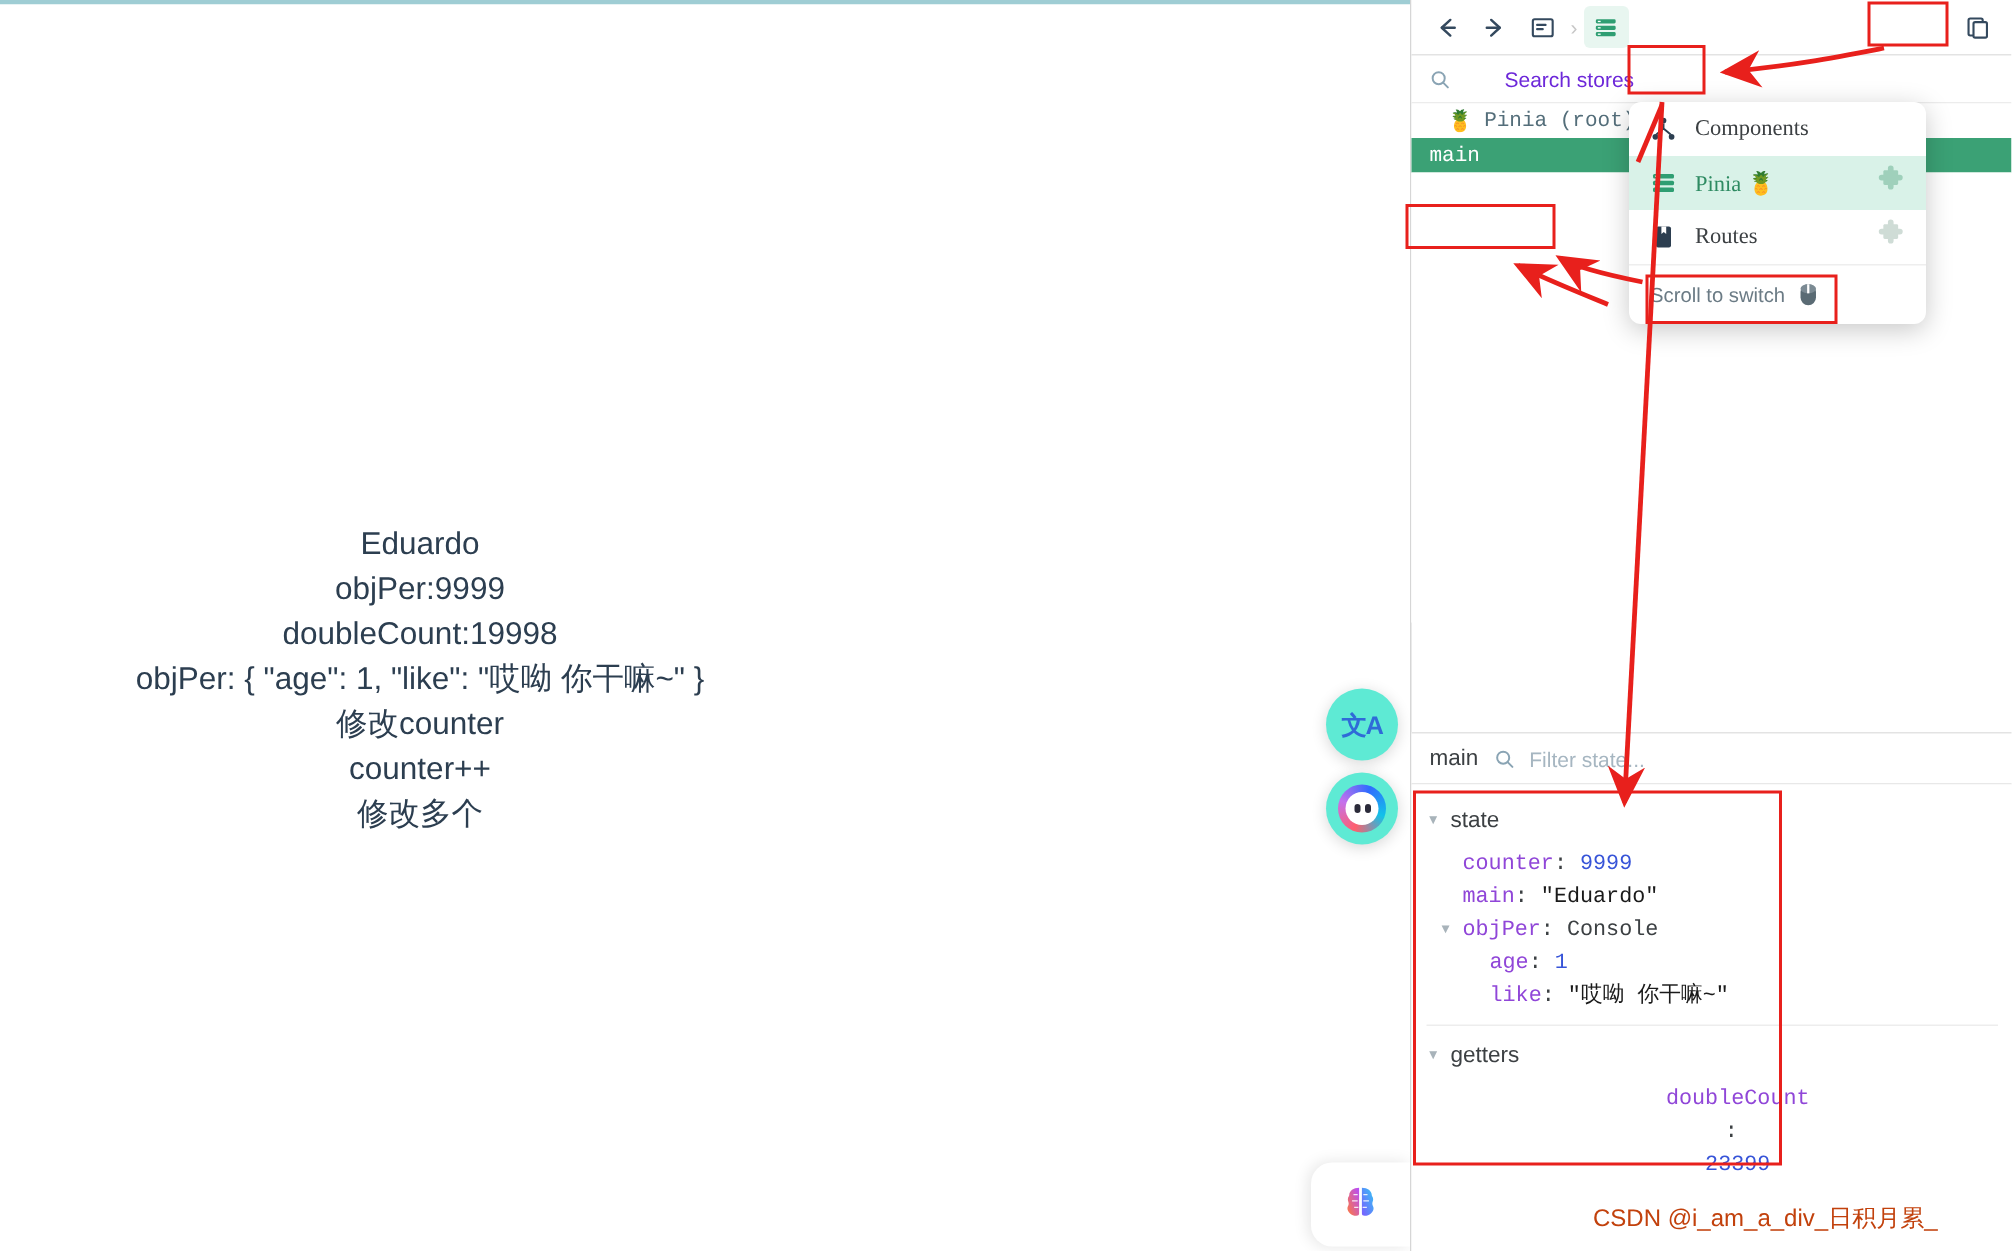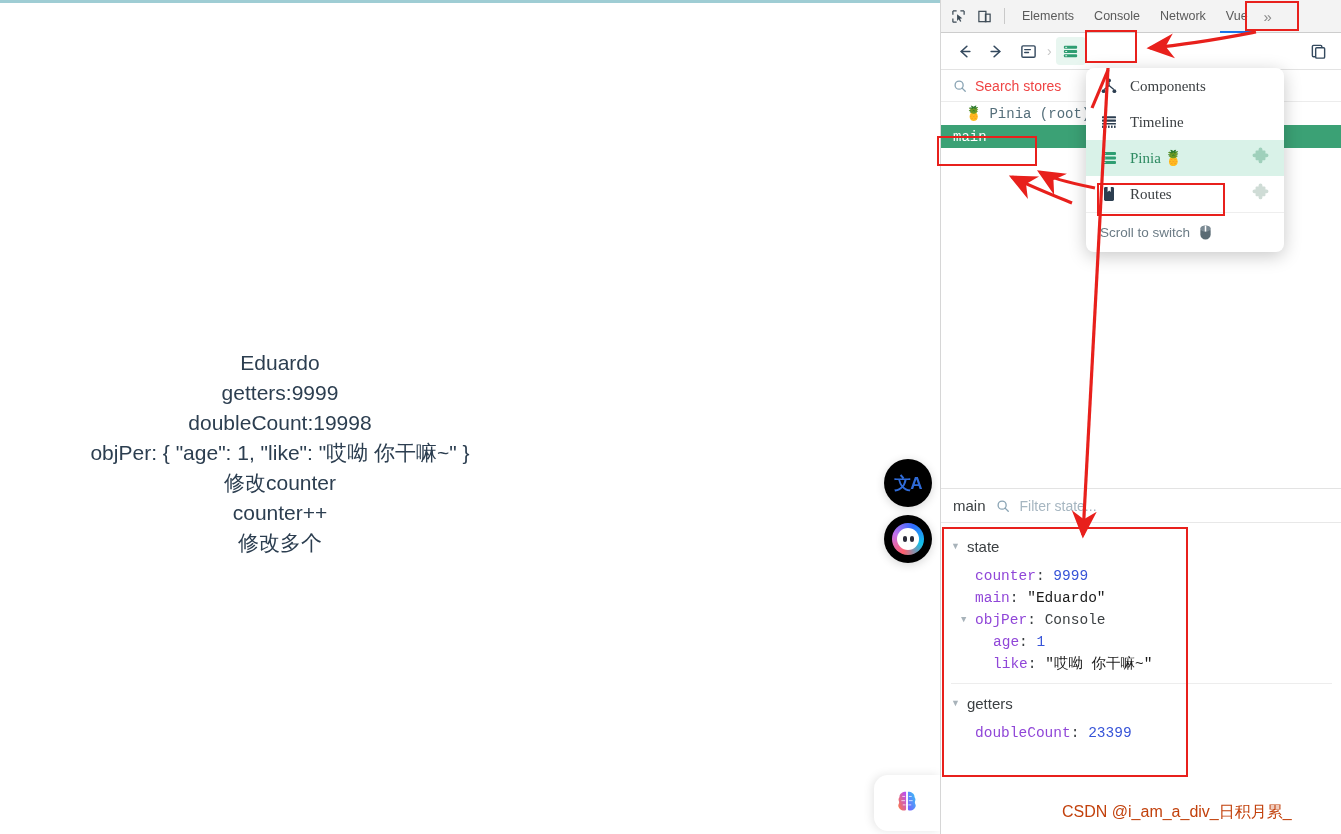--- a/index.html
+++ b/index.html
@@ -27,21 +27,21 @@
     text-align: center;
     color: #2c3e50;
     font-size: 21px;
     line-height: 30px;
   }
   .page-stack > div { white-space: nowrap; }
 
   
   .float-btn {
     position: absolute; width: 48px; height: 48px; border-radius: 50%;
-    background: #000000; box-shadow: 0 2px 10px rgba(0,0,0,.16);
+    background: #5eead4; box-shadow: 0 2px 10px rgba(0,0,0,.16);
     display: flex; align-items: center; justify-content: center;
   }
   #translate-btn { left: 884px; top: 456px; }
   #ai-orb-btn { left: 884px; top: 512px; }
   .orb {
     width: 32px; height: 32px; border-radius: 50%;
     background: conic-gradient(from 200deg, #ff5f6d, #c471ed, #2f6bff, #12c2e9, #ff5f6d);
     display:flex; align-items:center; justify-content:center;
   }
   .orb-inner {
@@ -95,21 +95,21 @@
   }
   .vd-btn.sel { background: #e8f6f0; }
   .vd-crumb-sep { color:#c7c7c7; font-size:14px; padding:0 2px; }
   .vd-spacer { flex: 1; }
 
   
   .stores-search {
     height: 32px; display:flex; align-items:center; gap:8px; padding:0 12px;
     border-bottom: 1px solid #ececec; background:#fff;
   }
-  .stores-search .ph { font-size: 14px; color:#ef4444; }
+  .stores-search .ph { font-size: 14px; color:#6d28d9;margin-left:28px; }
 
   
   .store-tree { background:#fff; }
   .store-row {
     height: 23px; display:flex; align-items:center; gap:7px; padding-left:24px;
     font-family: "Liberation Mono", monospace; font-size: 14px; color:#546e7a;
     white-space: nowrap;
   }
   .store-row.selected { background:#3ba175; color:#fff; padding-left:12px; }
 
@@ -178,21 +178,21 @@
 <body>
 
 <div id="root">
 
   <div class="page-top-border"></div>
 
   <div class="page-area">
 
     <div class="page-stack">
       <div>Eduardo</div>
-      <div>getters:9999</div>
+      <div>objPer:9999</div>
       <div>doubleCount:19998</div>
       <div>objPer:  { "age": 1, "like": "哎呦 你干嘛~" }</div>
       <div>修改counter</div>
       <div>counter++</div>
       <div>修改多个</div>
     </div>
 
     <div class="float-btn" id="translate-btn">
       <span style="color:#2f6bd8;font-size:17px;font-weight:700;letter-spacing:-1px;">文A</span>
     </div>
@@ -223,41 +223,20 @@
         <g stroke="#fff" stroke-width=".9" fill="none" opacity=".85">
           <path d="M11 9h3M10 13.5h4M11.5 18h3"></path>
           <path d="M21 9h-3M22 13.5h-4M20.5 18h-3"></path>
         </g>
       </svg>
     </div>
   </div>
 
   <div class="devtools">
 
-    <div class="dt-tabs">
-      <div class="dt-icon-btn">
-        <svg width="15" height="15" viewBox="0 0 16 16">
-          <path d="M2 2h4M2 2v4M14 2h-4M14 2v4M2 14h4M2 14v-4" stroke="#3c4a55" stroke-width="1.3" fill="none"></path>
-          <path d="M6.5 5.5l5.5 4.3-2.4.5 1.4 2.7-1.3.7-1.4-2.7-1.8 1.7z" fill="#3c4a55"></path>
-        </svg>
-      </div>
-      <div class="dt-icon-btn">
-        <svg width="15" height="15" viewBox="0 0 16 16">
-          <rect x="2" y="2.5" width="7.5" height="11" stroke="#3c4a55" stroke-width="1.3" fill="none"></rect>
-          <rect x="9" y="5.5" width="5" height="8" stroke="#3c4a55" stroke-width="1.3" fill="none"></rect>
-        </svg>
-      </div>
-      <div class="dt-tabs-sep"></div>
-
-      <div class="dt-tab">Elements</div>
-      <div class="dt-tab">Console</div>
-      <div class="dt-tab">Network</div>
-      <div class="dt-tab" id="tab-vue">Vue</div>
-      <div class="dt-overflow">»</div>
-    </div>
 
     <div class="vd-toolbar">
       <div class="vd-btn">
         <svg width="19" height="19" viewBox="0 0 20 20">
             <path d="M12.5 4.5L6.5 10l6 5.5" stroke="#34495e" stroke-width="1.7" fill="none" stroke-linecap="round" stroke-linejoin="round"></path>
             <path d="M6.6 10h9" stroke="#34495e" stroke-width="1.7" stroke-linecap="round"></path>
           </svg>
       </div>
       <div class="vd-btn">
         <svg width="19" height="19" viewBox="0 0 20 20">
@@ -352,54 +331,39 @@
           <span class="obj">:&nbsp;</span>
           <span class="str">"哎呦 你干嘛~"</span>
       </div>
 
       <div class="sec-divider"></div>
 
       <div class="sec-row">
         <span class="caret">▼</span>
         <span>getters</span>
       </div>
-      <div class="kv indent1" style="margin-top:6px;">
+      <div class="kv indent1" style="margin-top:6px;flex-direction:column;">
         <span class="k">doubleCount</span>
           <span class="obj">:&nbsp;</span>
           <span class="num">23399</span>
       </div>
     </div>
   </div>
 
   <div class="switch-menu">
     <div class="sm-item">
       <svg width="18" height="18" viewBox="0 0 18 18">
         <circle cx="9" cy="3.4" r="1.9" fill="#2c3e50"></circle>
         <circle cx="3.6" cy="14.2" r="1.9" fill="#2c3e50"></circle>
         <circle cx="14.4" cy="14.2" r="1.9" fill="#2c3e50"></circle>
         <path d="M9 5.3v3.3M9 8.6L4.2 12.6M9 8.6l4.8 4" stroke="#2c3e50" stroke-width="1.3" fill="none"></path>
       </svg>
       <span>Components</span>
     </div>
 
-    <div class="sm-item">
-      <svg width="18" height="18" viewBox="0 0 18 18">
-        <rect x="2" y="3.2" width="14" height="2.1" rx=".6" fill="#2c3e50"></rect>
-        <rect x="2" y="6.6" width="14" height="2.1" rx=".6" fill="#2c3e50"></rect>
-        <rect x="2" y="10" width="14" height="1.5" rx=".5" fill="#2c3e50"></rect>
-        <g fill="#2c3e50">
-            <rect x="2" y="12.6" width="1.6" height="2.3"></rect>
-            <rect x="5" y="12.6" width="1.6" height="2.3"></rect>
-            <rect x="8" y="12.6" width="1.6" height="2.3"></rect>
-            <rect x="11" y="12.6" width="1.6" height="2.3"></rect>
-            <rect x="14" y="12.6" width="1.6" height="2.3"></rect>
-          </g>
-      </svg>
-      <span>Timeline</span>
-    </div>
 
     <div class="sm-item active" id="menu-item-pinia">
       <svg width="18" height="18" viewBox="0 0 18 18">
         <rect x="2" y="3" width="14" height="3" rx="1" fill="#2e9e72"></rect>
         <rect x="2" y="7.5" width="14" height="3" rx="1" fill="#2e9e72"></rect>
         <rect x="2" y="12" width="14" height="3" rx="1" fill="#2e9e72"></rect>
         <rect x="3.4" y="4.1" width="2" height="0.9" fill="#fff"></rect>
         <rect x="3.4" y="8.6" width="2" height="0.9" fill="#fff"></rect>
         <rect x="3.4" y="13.1" width="2" height="0.9" fill="#fff"></rect>
       </svg>

